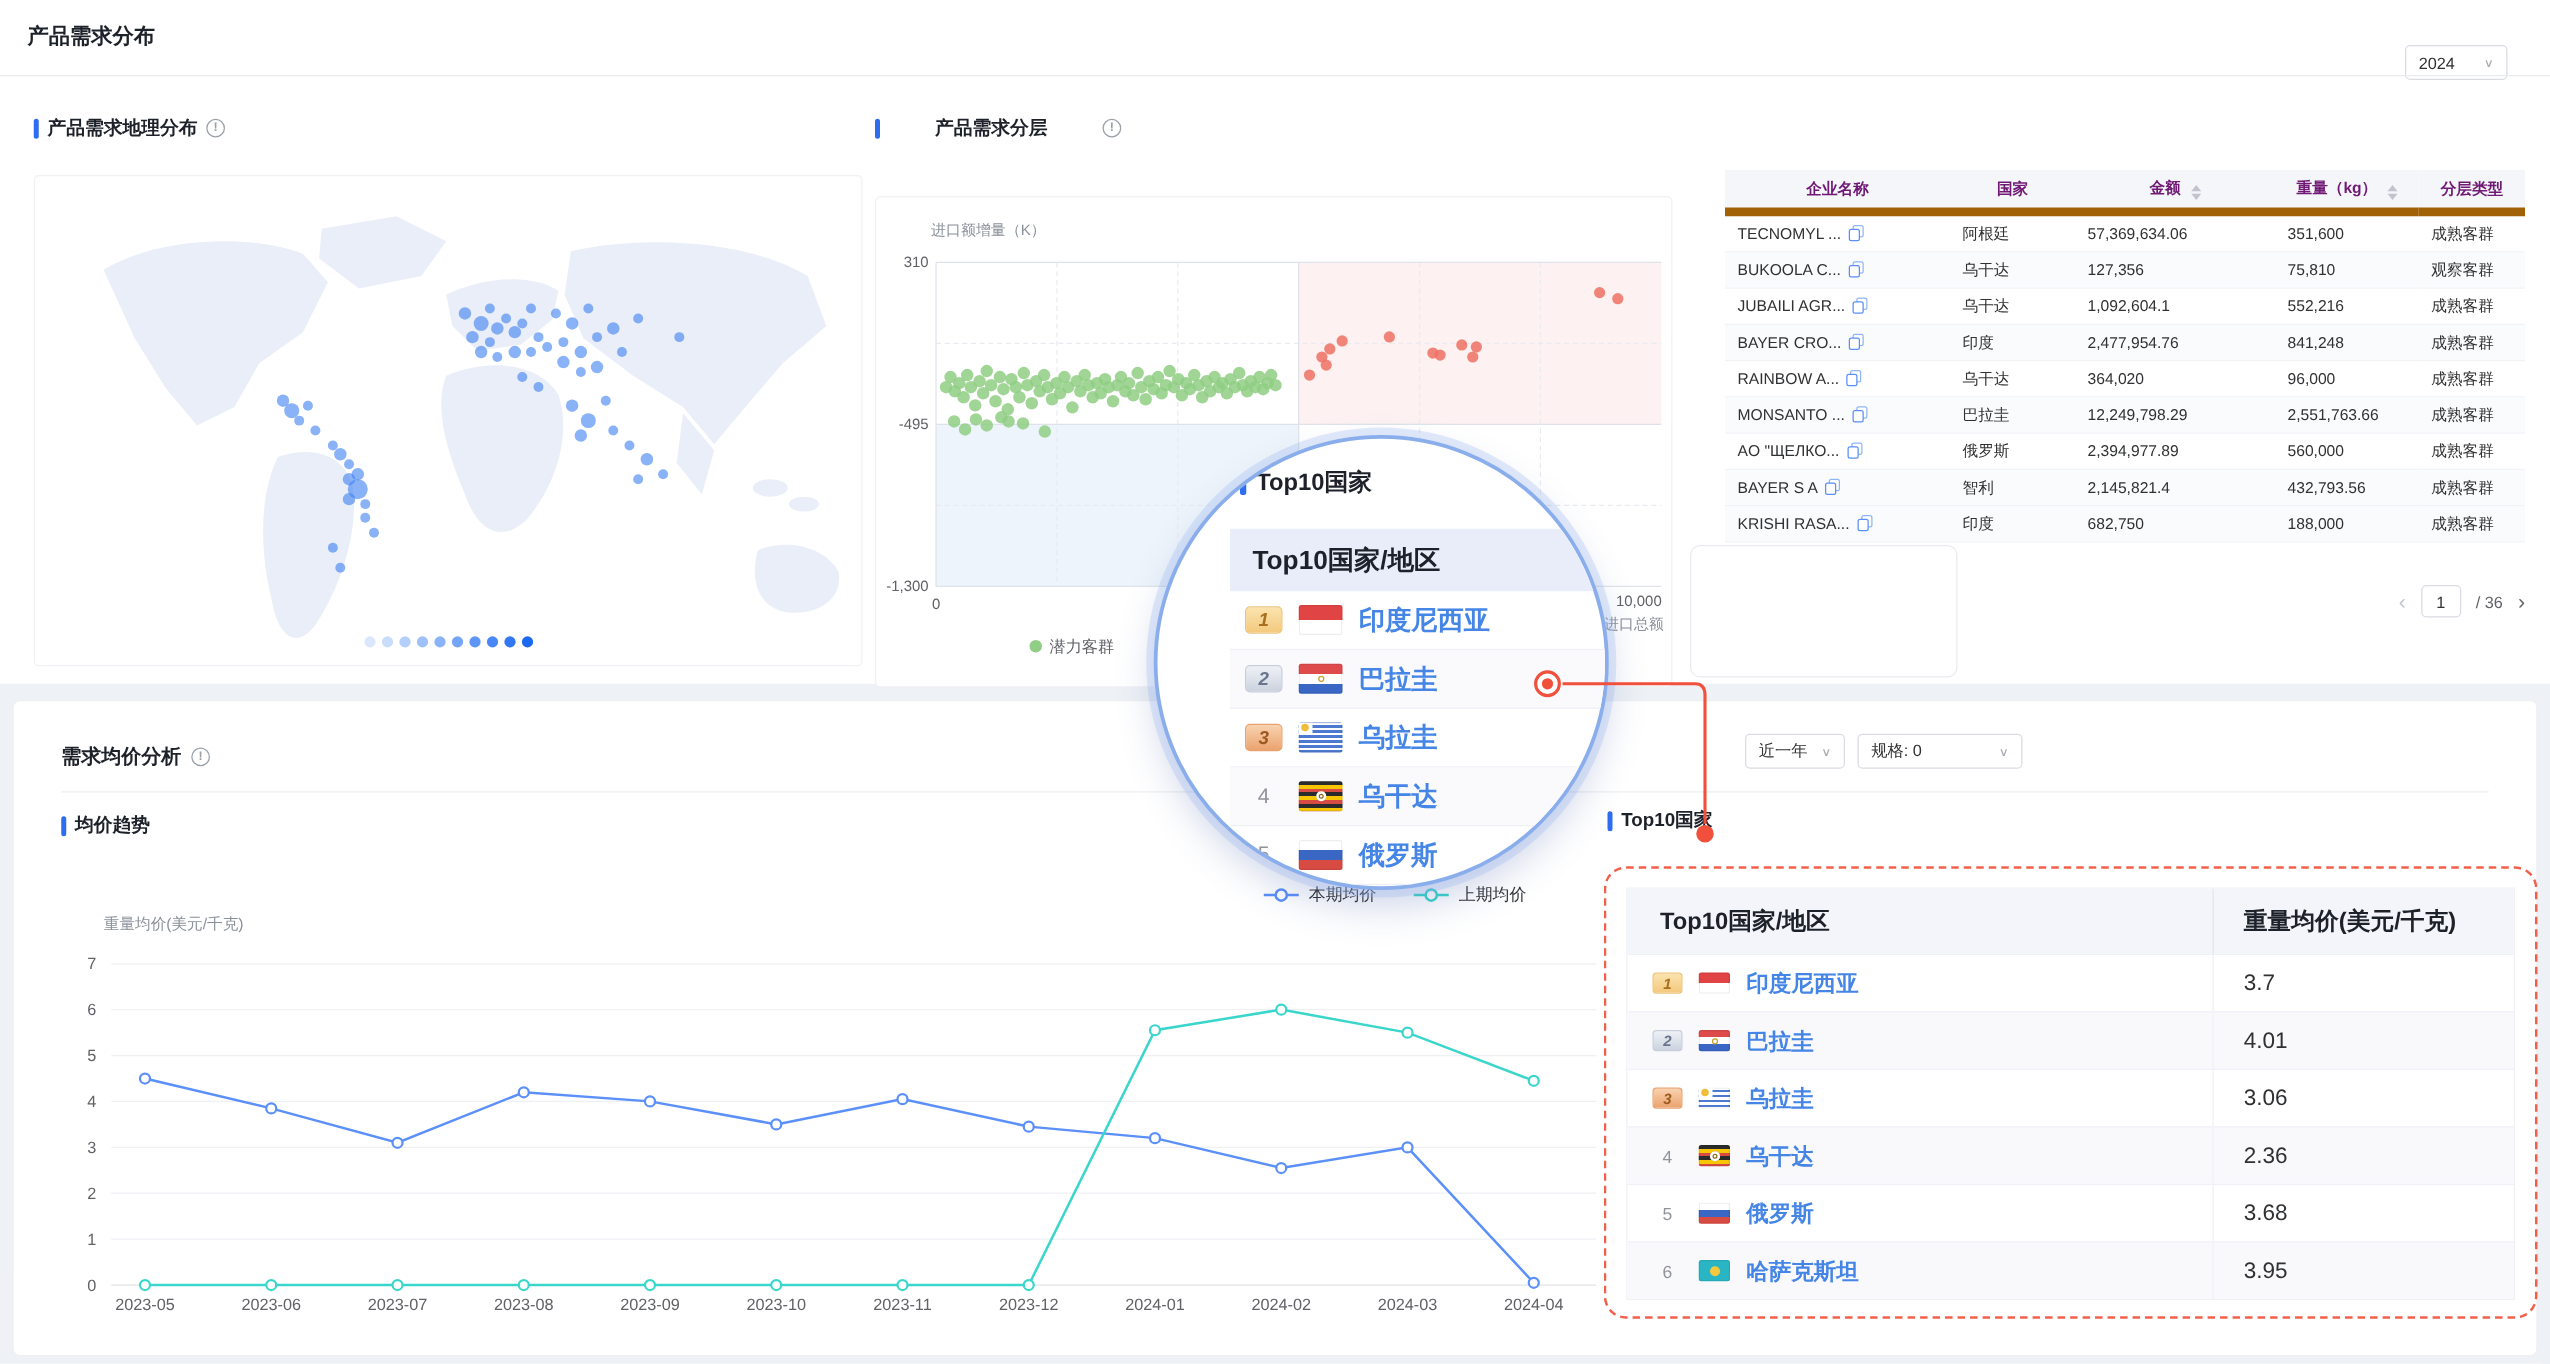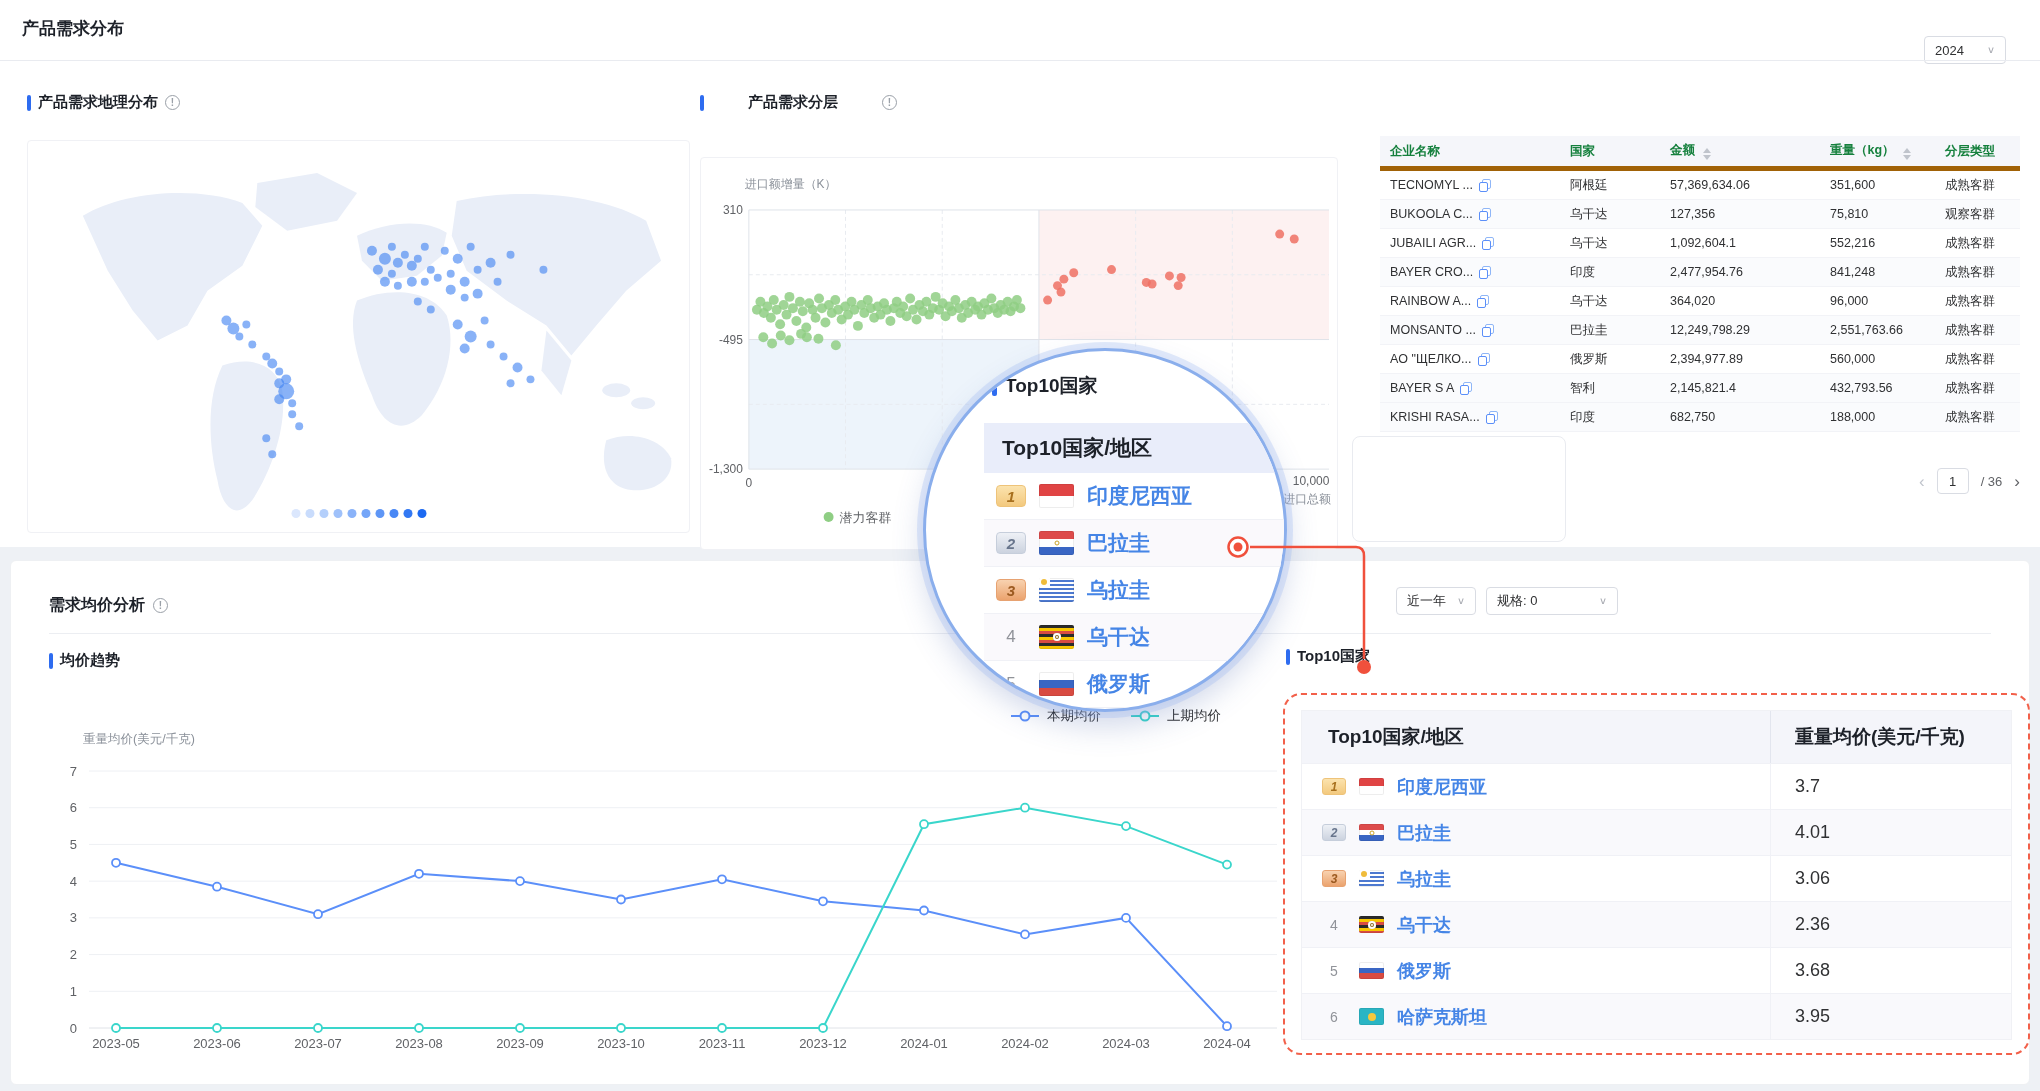--- a/index.html
+++ b/index.html
@@ -25,25 +25,25 @@
   }
   .info::after{content:"!";}
   .panel{position:absolute;background:#fff;border:1px solid #f0f1f5;border-radius:4px;box-sizing:border-box;}
 
   
   .legend-dots{position:absolute;bottom:14px;left:50%;transform:translateX(-50%);display:flex;gap:5px;}
   .legend-dots i{width:9px;height:9px;border-radius:50%;display:block;}
 
   
   .ctable{position:absolute;left:1380px;top:136px;width:640px;border-collapse:collapse;font-size:12.5px;table-layout:fixed;}
-  .ctable th{background:#f5f6fa;height:30px;font-weight:bold;text-align:left;padding:0 10px;
-    border-bottom:5px solid #a16207;color:#15803d;white-space:nowrap;overflow:hidden;}
+  .ctable th{background:#f5f6fa;height:30px;font-weight:bold;text-align:center;padding:0 10px;
+    border-bottom:7px solid #a16207;color:#701a75;white-space:nowrap;overflow:hidden;}
   .ctable td{height:28px;padding:0 10px;border-bottom:1px solid #f2f3f7;color:#303133;white-space:nowrap;overflow:hidden;}
   .ctable tr.alt td{background:#fafbfd;}
-  .cellflex{display:flex;align-items:flex-end;}
+  .cellflex{display:flex;align-items:flex-start;}
   .copy-ic{position:relative;display:inline-block;width:12px;height:13px;margin-left:6px;flex:0 0 auto;cursor:pointer;}
   .copy-ic::after{content:"";position:absolute;left:3px;top:0;width:7px;height:8px;border:1.4px solid #8fb6f7;border-radius:2px;background:#fff;}
   .copy-ic::before{content:"";position:absolute;left:0;top:3px;width:7px;height:8px;border:1.4px solid #5b8ff9;border-radius:2px;background:#fff;z-index:1;}
   .sorter{display:inline-flex;flex-direction:column;gap:2px;margin-left:8px;vertical-align:1px;cursor:pointer;}
   .sorter i{width:0;height:0;border-left:4px solid transparent;border-right:4px solid transparent;display:block;}
   .sorter .up{border-bottom:5px solid #c0c4cc;}
   .sorter .dn{border-top:5px solid #c0c4cc;}
   .pager{position:absolute;left:1380px;top:468px;width:640px;display:flex;justify-content:flex-end;align-items:center;gap:12px;font-size:13px;color:#606266;}
   .pg-prev,.pg-next{font-size:17px;line-height:1;cursor:pointer;}
   .pg-prev{color:#c0c4cc;}

